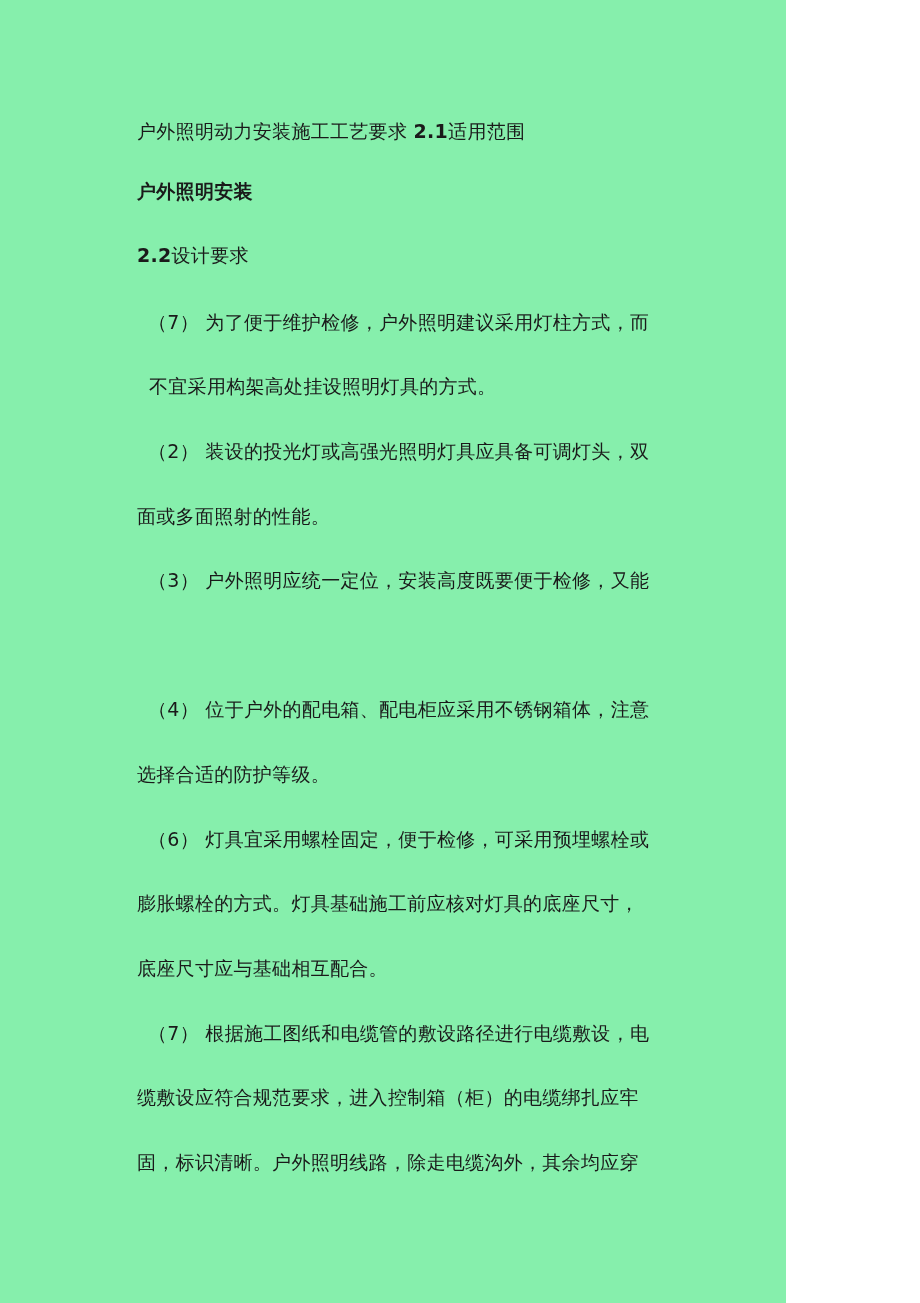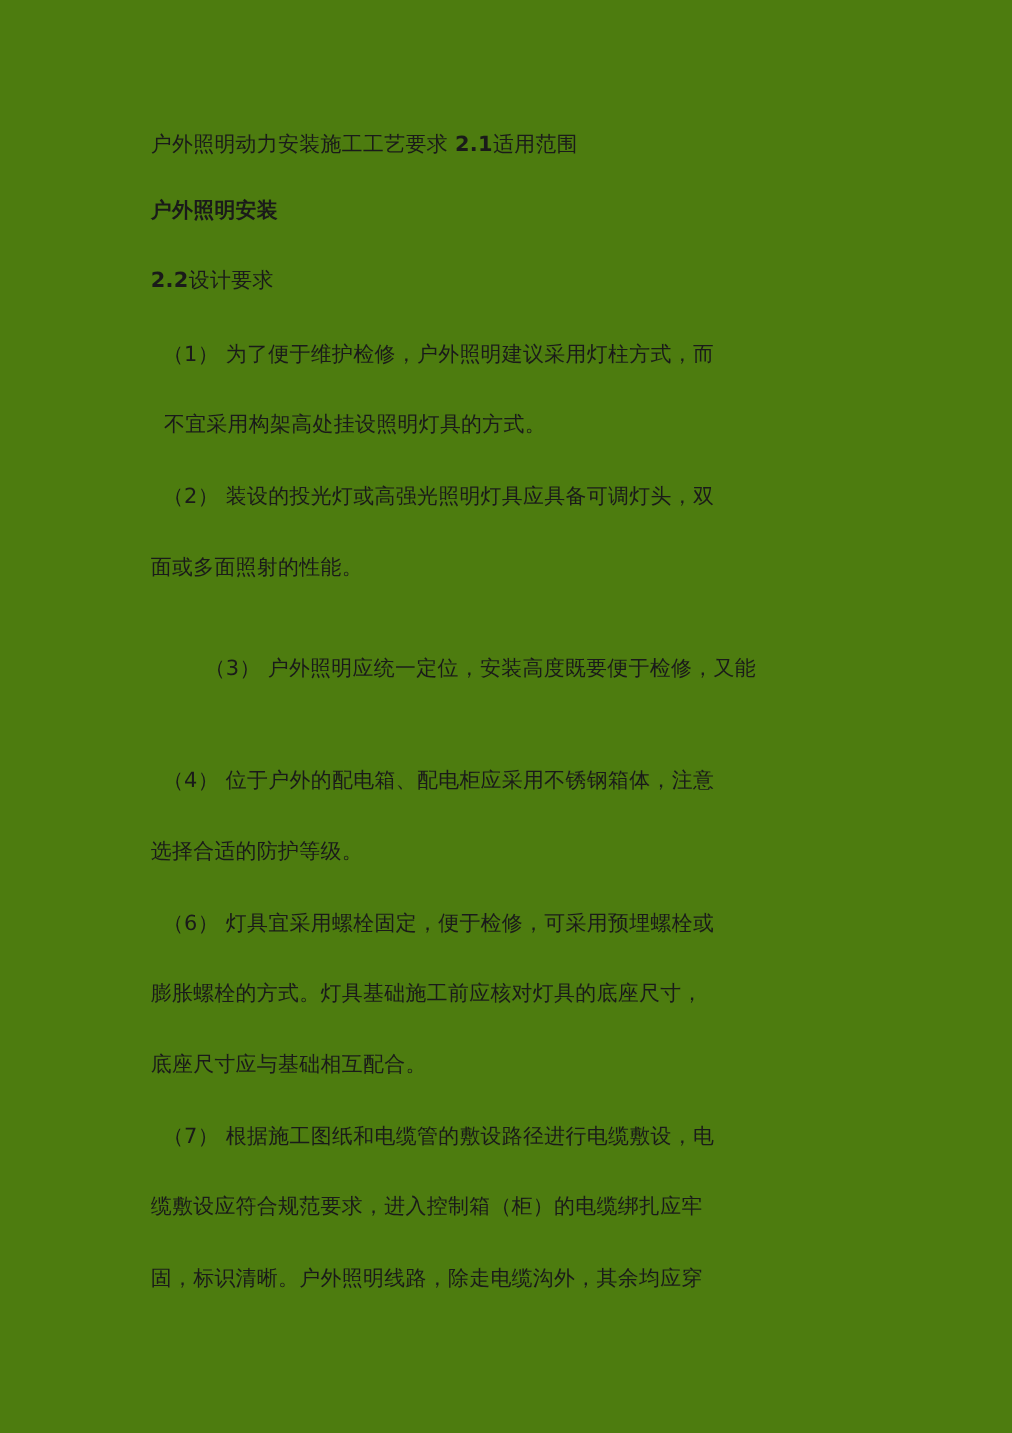--- a/index.html
+++ b/index.html
@@ -12,23 +12,23 @@
       height: 1303px;
       position: relative;
       overflow: hidden;
       font-family: "DejaVu Sans", "Liberation Sans", sans-serif;
       color: #1a1a1a;
     }
     .page {
       position: absolute;
       left: 0;
       top: 0;
-      width: 920px;
+      width: 786px;
       height: 1303px;
-      background: #4d7c0f;
+      background: #86efac;
     }
     .line {
       position: absolute;
       left: 137px;
       font-size: 19px;
       line-height: 24px;
       white-space: nowrap;
       letter-spacing: 0.3px;
     }
     .num {
@@ -46,34 +46,34 @@
 
   <div class="line" style="top:179px;font-weight:bold;">
     <span>户外照明安装</span>
   </div>
 
   <div class="line" style="top:243px;">
     <span class="num">2.2</span><span>设计要求</span>
   </div>
 
   <div class="line" style="top:310px; left:148px;">
-    <span>（1） 为了便于维护检修，户外照明建议采用灯柱方式，而</span>
+    <span>（7） 为了便于维护检修，户外照明建议采用灯柱方式，而</span>
   </div>
   <div class="line" style="top:374px;margin-left:12px;">
     <span>不宜采用构架高处挂设照明灯具的方式。</span>
   </div>
 
   <div class="line" style="top:439px; left:148px;">
     <span>（2） 装设的投光灯或高强光照明灯具应具备可调灯头，双</span>
   </div>
   <div class="line" style="top:504px;">
     <span>面或多面照射的性能。</span>
   </div>
 
-  <div class="line" style="top:596px; left:148px;margin-left:38px;">
+  <div class="line" style="top:568px; left:148px;">
     <span>（3） 户外照明应统一定位，安装高度既要便于检修，又能</span>
   </div>
 
   <div class="line" style="top:697px; left:148px;">
     <span>（4） 位于户外的配电箱、配电柜应采用不锈钢箱体，注意</span>
   </div>
   <div class="line" style="top:762px;">
     <span>选择合适的防护等级。</span>
   </div>
 

